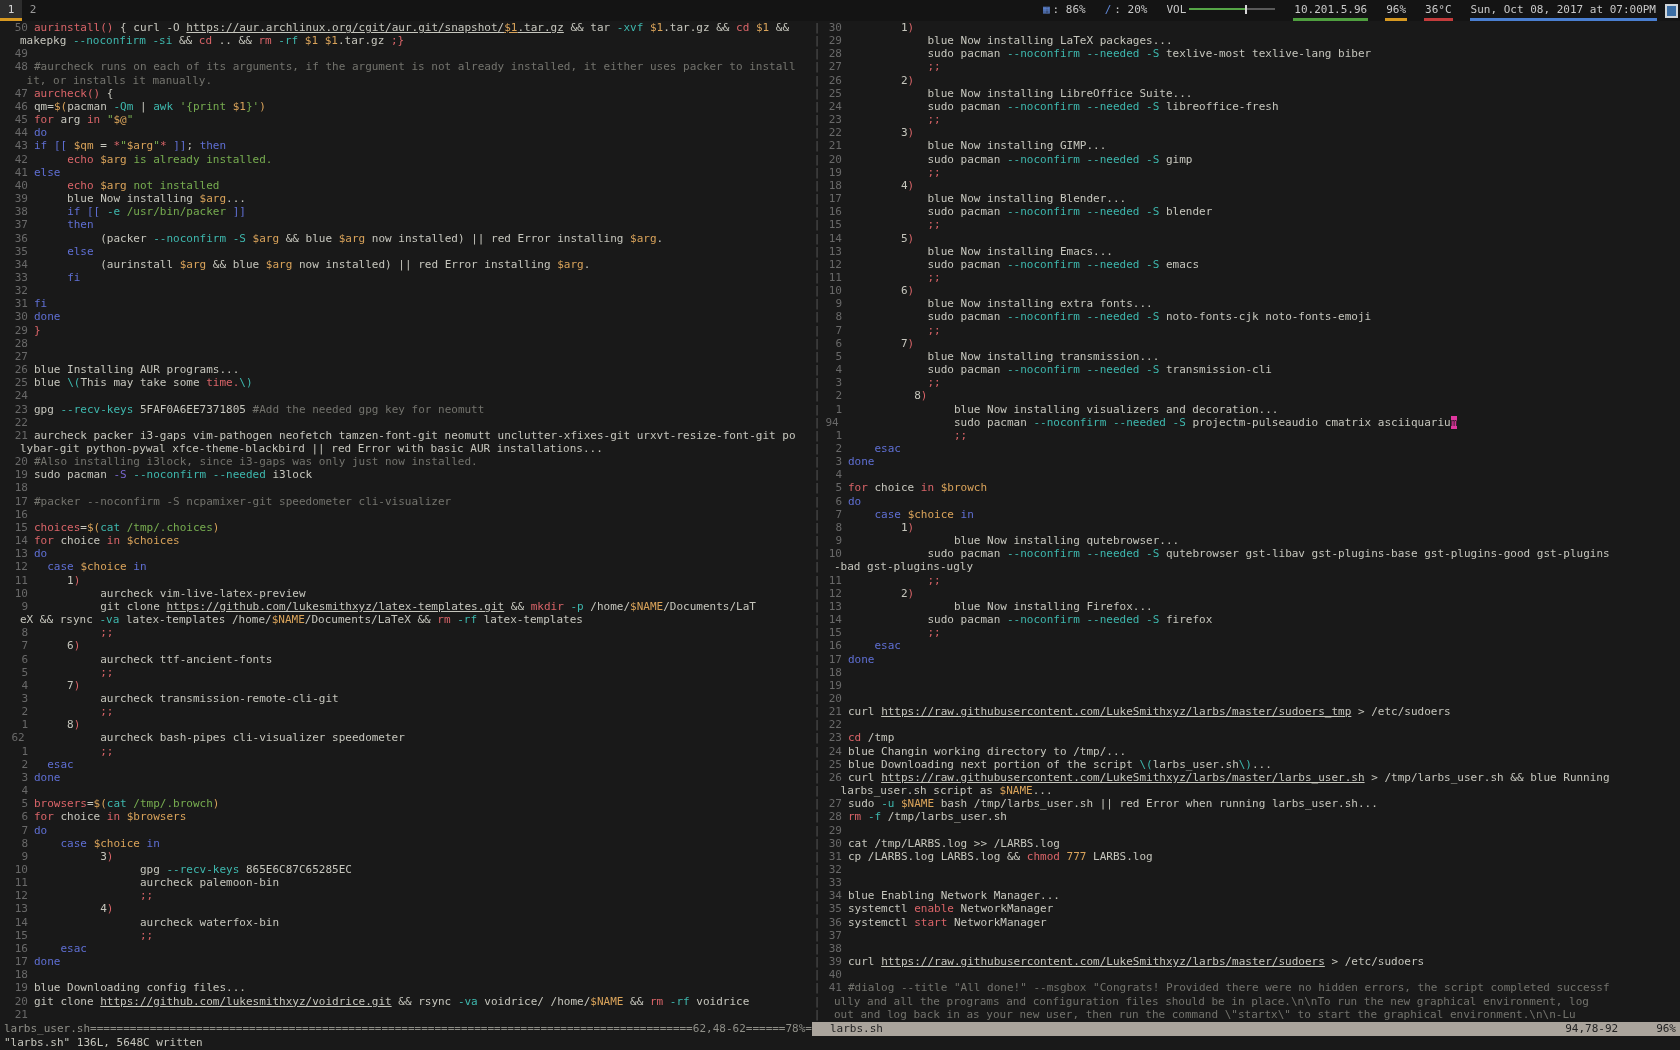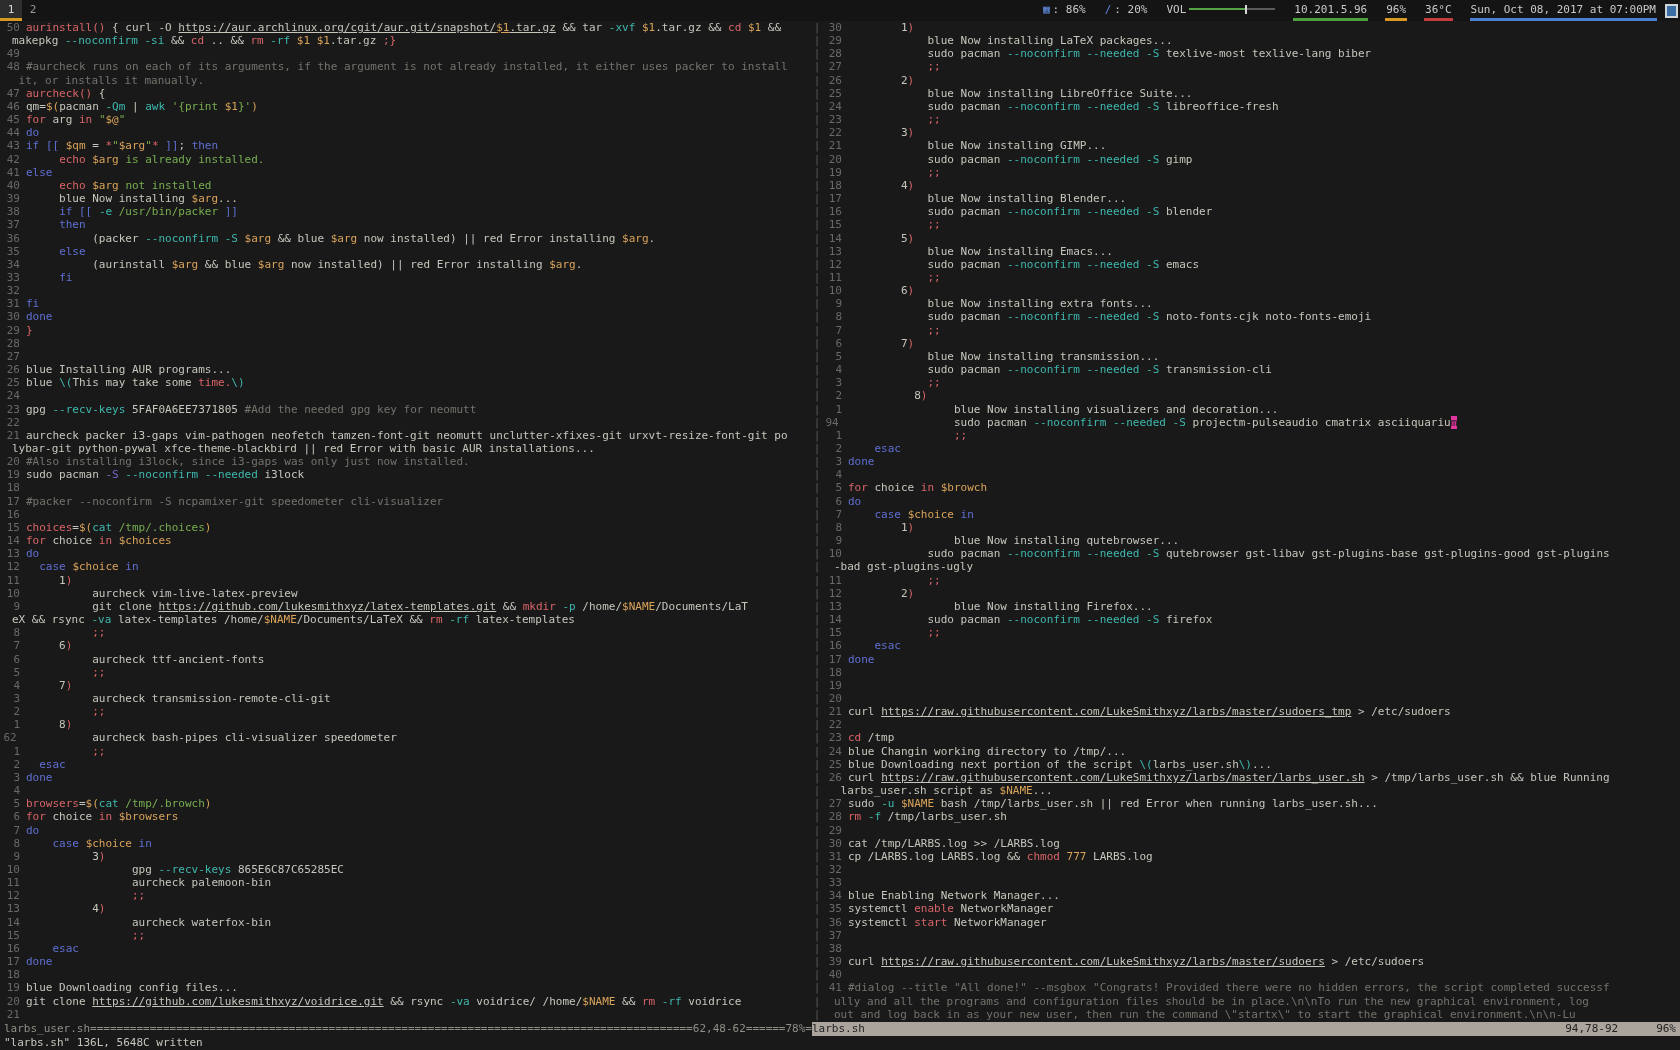--- a/index.html
+++ b/index.html
@@ -17,40 +17,40 @@
   .bar-icon{color:#5f87d7;}
   .vol-line{display:inline-flex;align-items:center;width:86px;height:100%;}
   .vol-fill{height:2px;background:#55a546;}
   .vol-tick{width:2px;height:9px;background:#d8d8d8;}
   .vol-rest{height:2px;background:#5a5a5a;flex:1;}
   .tray{display:flex;align-items:center;padding:0 2px;}
   .tray-icon{width:9px;height:10px;border:2px solid #cfd4d8;background:#3b6ea5;}
   
   .editor{display:flex;height:1001px;overflow:hidden;}
   .pane{overflow:hidden;white-space:pre;}
-  .pane-left{width:812px;padding-left:0;box-sizing:border-box;}
+  .pane-left{width:812px;padding-left:8px;box-sizing:border-box;}
   .pane-right{flex:1;}
   .vsep{width:10px;text-align:center;color:#5a5a5a;overflow:hidden;}
   .row,.vsep-row{height:13.16px;line-height:13.16px;white-space:pre;}
   .ln{display:inline-block;width:20px;text-align:right;margin-right:6px;
       color:#696969;}
   .ln.cur{text-align:center;}
   .row.wrap{padding-left:12px;}
   
   .d{color:#c6c6bd;} .r{color:#d96468;} .b{color:#5f6fd3;margin-top:21px;} .c{color:#3eb8ae;}
   .g{color:#77ad50;text-align:right;} .y{color:#d9a35a;} .k{color:#73736d;} .p{color:#7a68cf;}
   .u{color:#c6c6bd;text-decoration:underline;}
   .yu{color:#d9a35a;text-decoration:underline;}
   .x{background:#e0369e;color:#1a1a1a;}
   
   .statusrow{display:flex;height:14px;line-height:14px;white-space:pre;}
   .sl-left{width:812px;box-sizing:border-box;padding-left:4px;display:flex;
            overflow:hidden;color:#8f8f88;}
   .sl-fill{flex:1;overflow:hidden;white-space:nowrap;color:#8f8f88;}
-  .sl-right{flex:1;background:#aaa49c;color:#222;display:flex;align-items:flex-end;}
+  .sl-right{flex:1;background:#aaa49c;color:#222;display:flex;align-items:flex-end;padding-left:18px;}
   .sl-right .file{flex:0 0 auto;}
   .sl-right .spacer{flex:1;}
   .sl-right .pct{margin:0 4px 0 38px;}
   .cmdline{height:14px;line-height:14px;padding-left:4px;white-space:pre;color:#c6c6bd;}
 </style>
 </head>
 <body>
 
 <div class="bar">
   <div id="workspaces" style="display: flex;">

